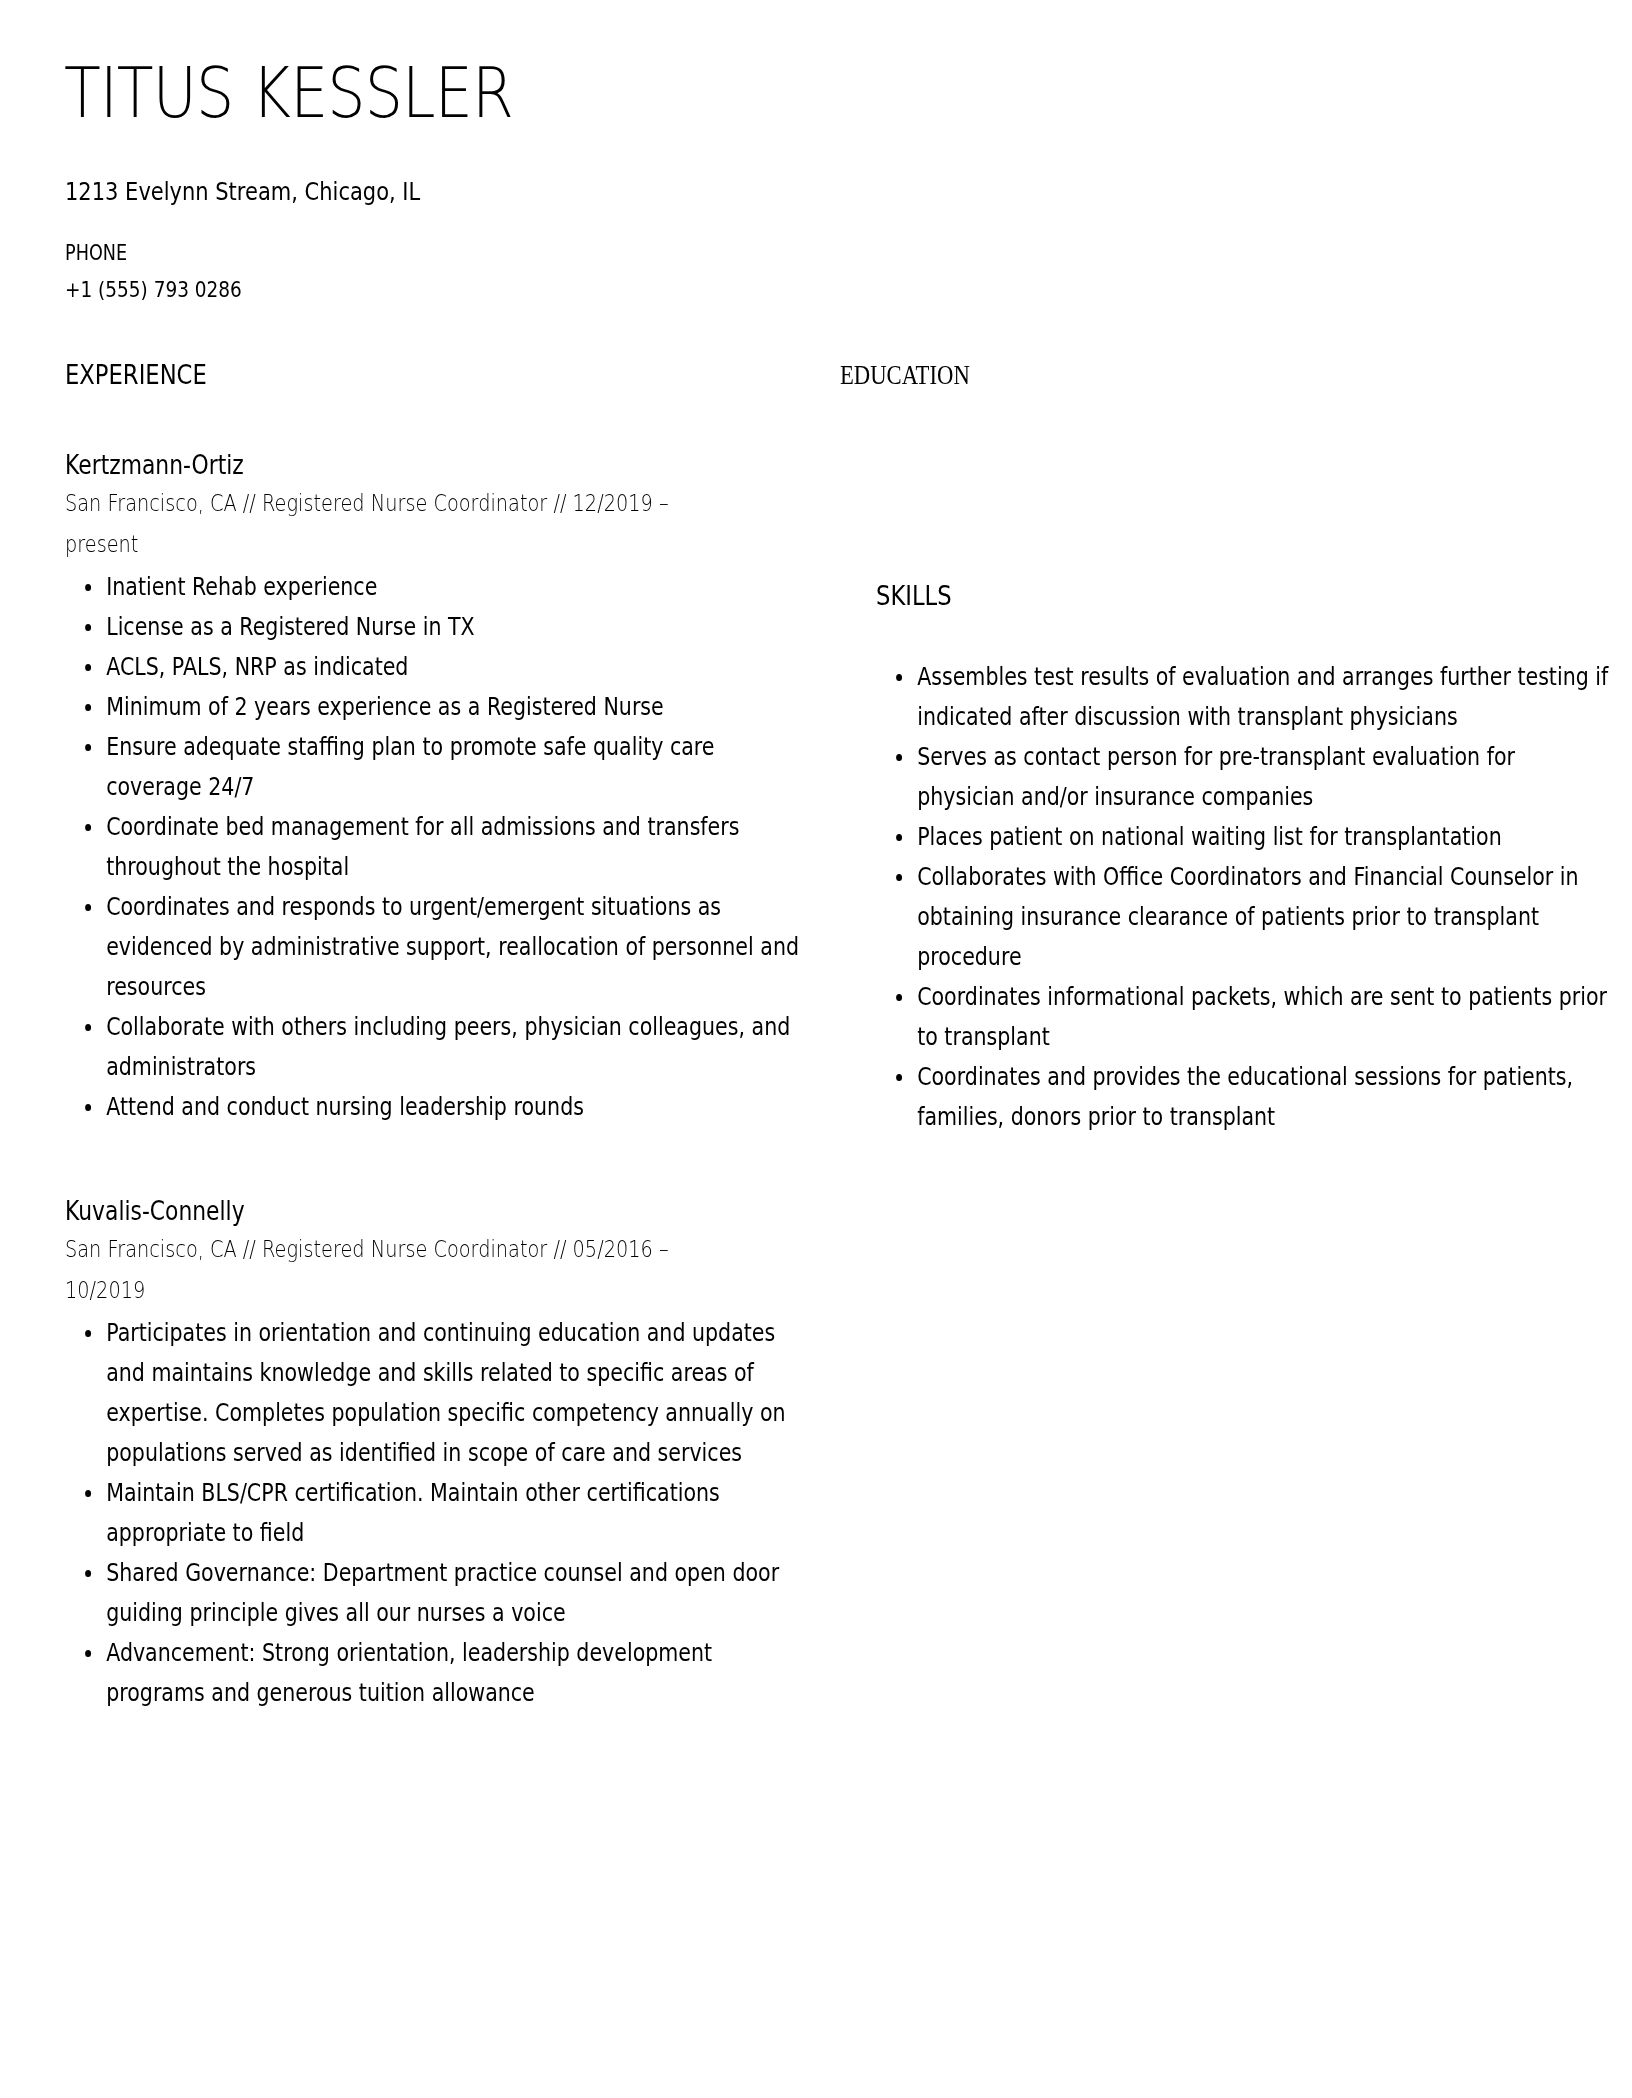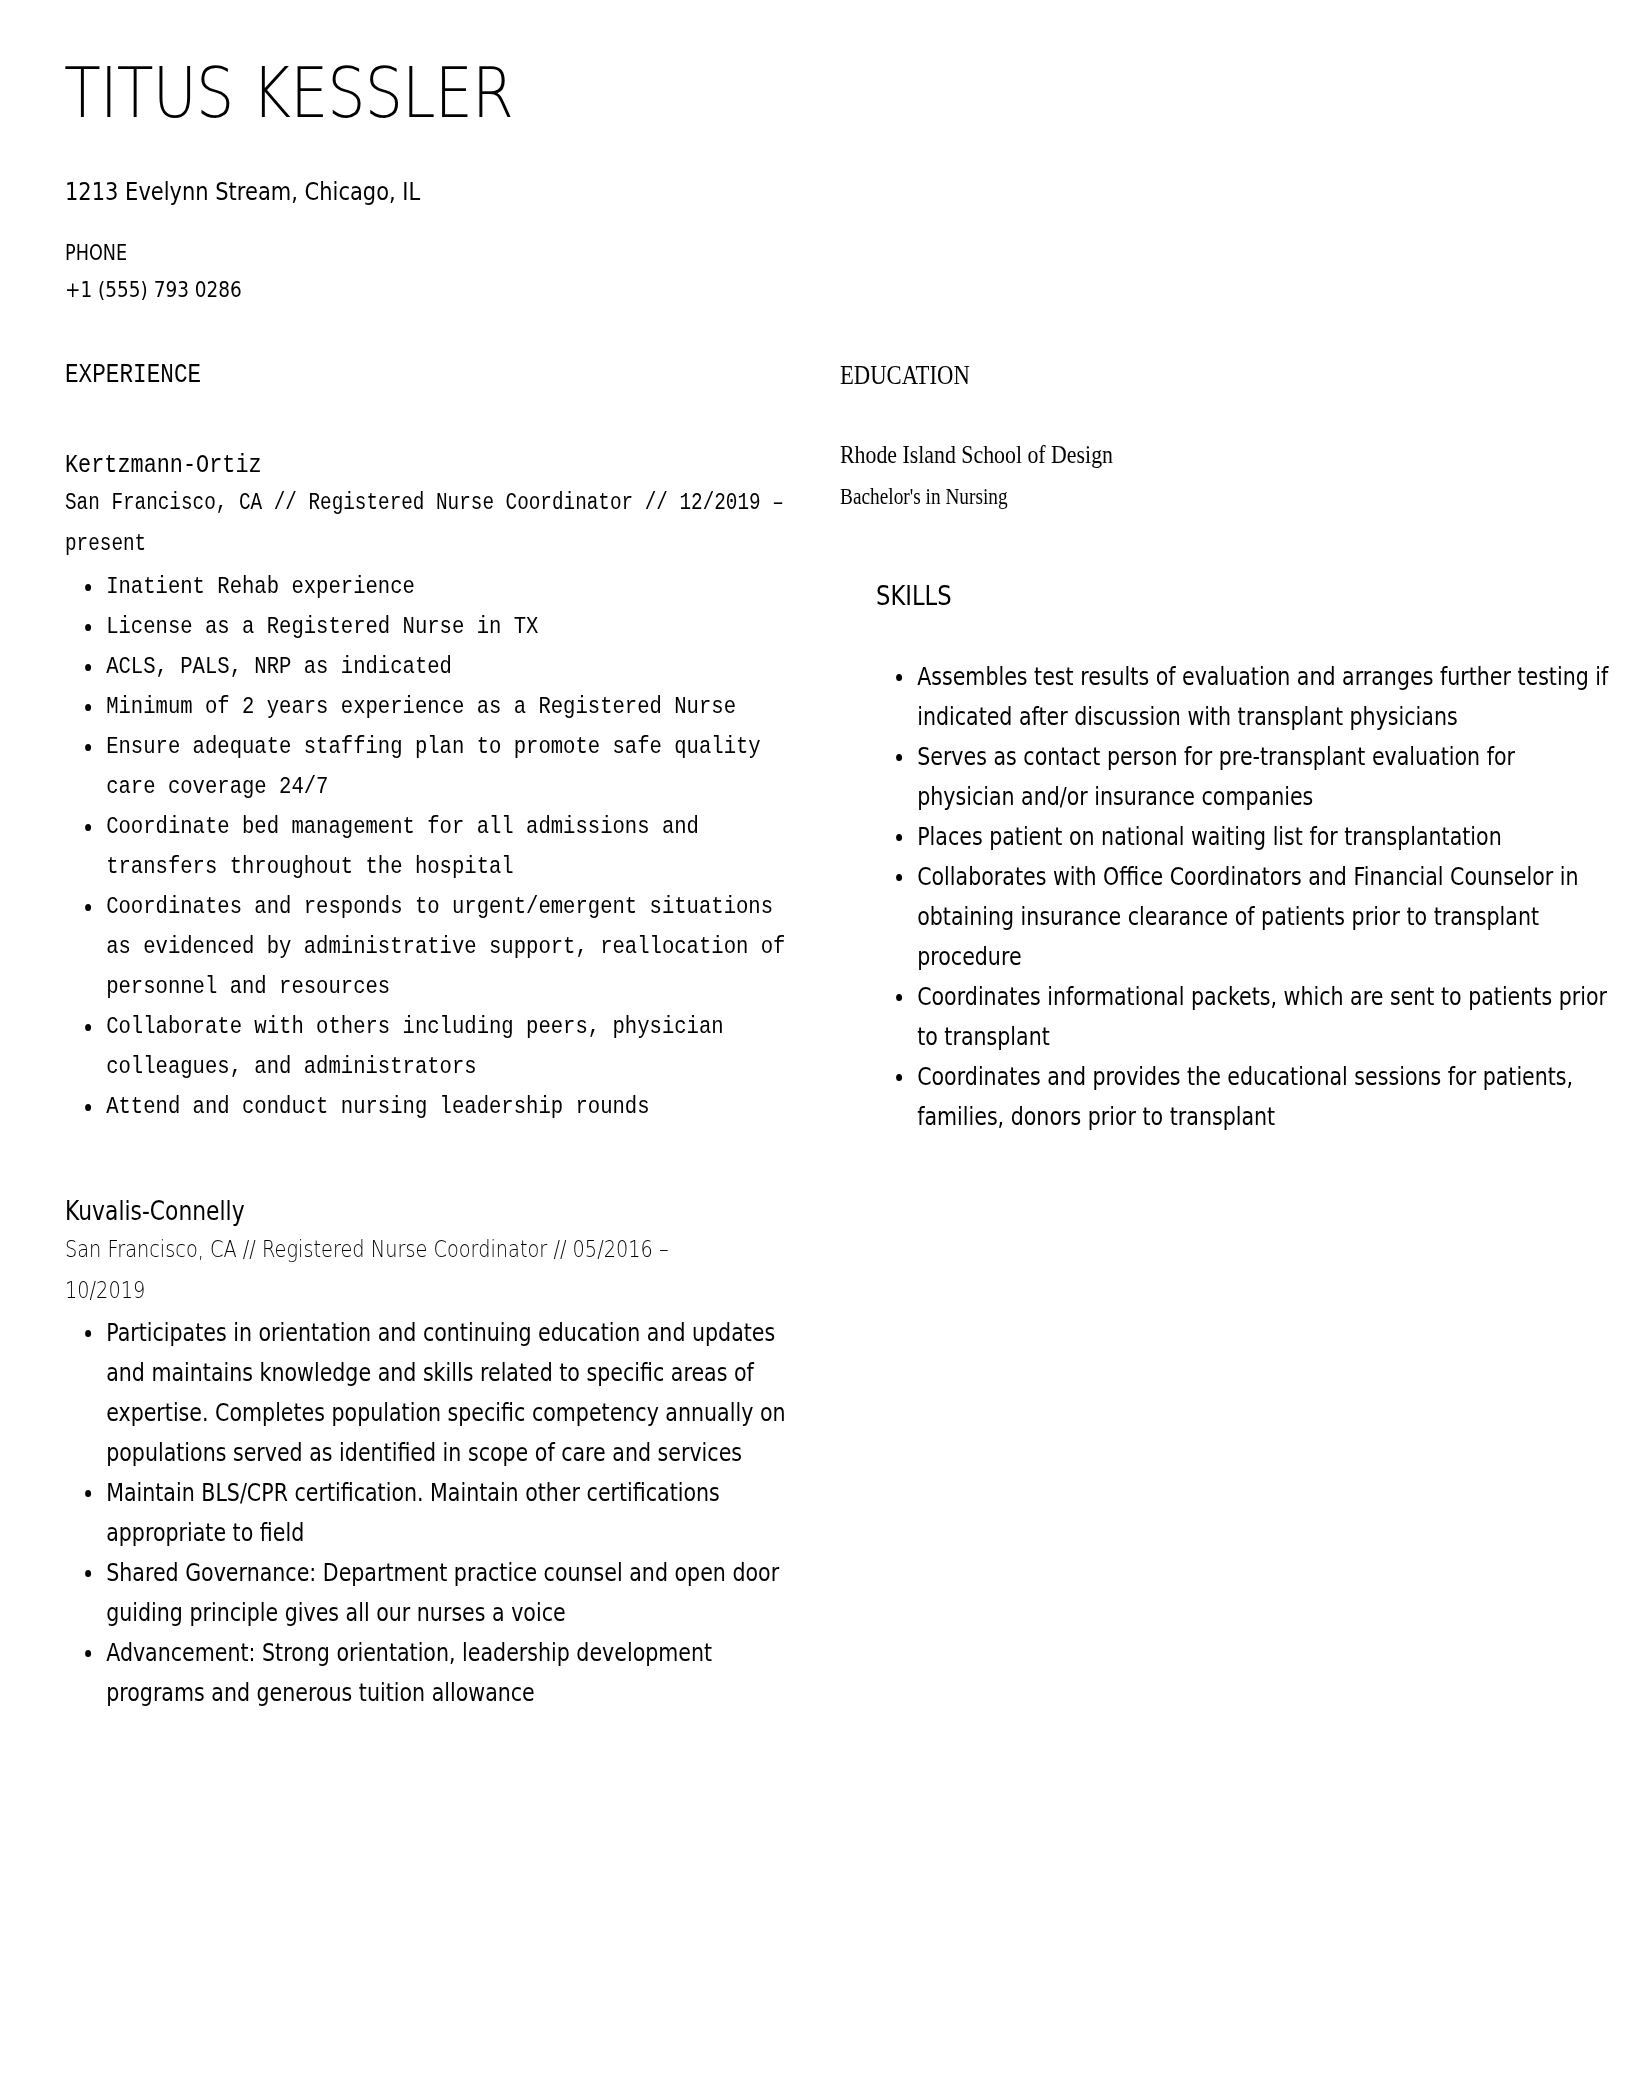--- a/index.html
+++ b/index.html
@@ -14,21 +14,21 @@
     font-size: 70px; font-weight: 300; letter-spacing: -1px; line-height: 1;
     transform: scaleX(0.86); transform-origin: left top;
     white-space: nowrap;
   }
   .cond { transform: scaleX(0.84); transform-origin: left top; white-space: nowrap; }
   .address { position: absolute; left: 65px; top: 175px; font-size: 25px; line-height: 34px; }
   .phone-label { position: absolute; left: 65px; top: 239px; font-size: 21px; line-height: 28px; }
   .phone-value { position: absolute; left: 65px; top: 275px; font-size: 22px; line-height: 30px; }
 
   .col { position: absolute; }
-  .col-left { left: 65px; top: 355px; width: 735px; font-family: Liberation Mono, monospace; }
+  .col-left { left: 65px; top: 355px; width: 735px; }
   .col-right { left: 840px; top: 355px; width: 740px; font-family: Liberation Serif, serif; }
 
   .section-title { font-size: 27px; line-height: 40px; margin: 0; height: 40px; }
   .job { margin-top: 0; }
   .company { font-size: 26px; line-height: 36px; height: 36px; }
   .meta { font-size: 23px; line-height: 41px; font-weight: 300; }
   ul.bullets { list-style: none; margin: 2px 0 0 0; padding: 0; }
   ul.bullets li { position: relative; padding-left: 49px; font-size: 24.5px; line-height: 40px; }
   ul.bullets li::before {
     content: ""; position: absolute; left: 24px; top: 17px;
@@ -83,24 +83,20 @@
         <li>Participates in orientation and continuing education and updates and maintains knowledge and skills related to specific areas of expertise. Completes population specific competency annually on populations served as identified in scope of care and services</li>
         <li>Maintain BLS/CPR certification. Maintain other certifications appropriate to field</li>
         <li>Shared Governance: Department practice counsel and open door guiding principle gives all our nurses a voice</li>
         <li>Advancement: Strong orientation, leadership development programs and generous tuition allowance</li>
       </ul>
     </div>
   </div>
 
   <div class="col col-right">
     <div class="section-title cond">EDUCATION</div>
-    <div style="margin-top:42px;">
-      <div class="company cond">Rhode Island School of Design</div>
-      <div class="degree cond" style="margin-top:6px;">Bachelor's in Nursing</div>
-    </div>
   </div>
 
   <div class="col" style="left:876px; top:576px; width:740px;">
     <div class="section-title cond">SKILLS</div>
     <div class="wrap" style="margin-top:41px;">
       <ul class="bullets">
         <li>Assembles test results of evaluation and arranges further testing if indicated after discussion with transplant physicians</li>
         <li>Serves as contact person for pre-transplant evaluation for physician and/or insurance companies</li>
         <li>Places patient on national waiting list for transplantation</li>
         <li>Collaborates with Office Coordinators and Financial Counselor in obtaining insurance clearance of patients prior to transplant procedure</li>

